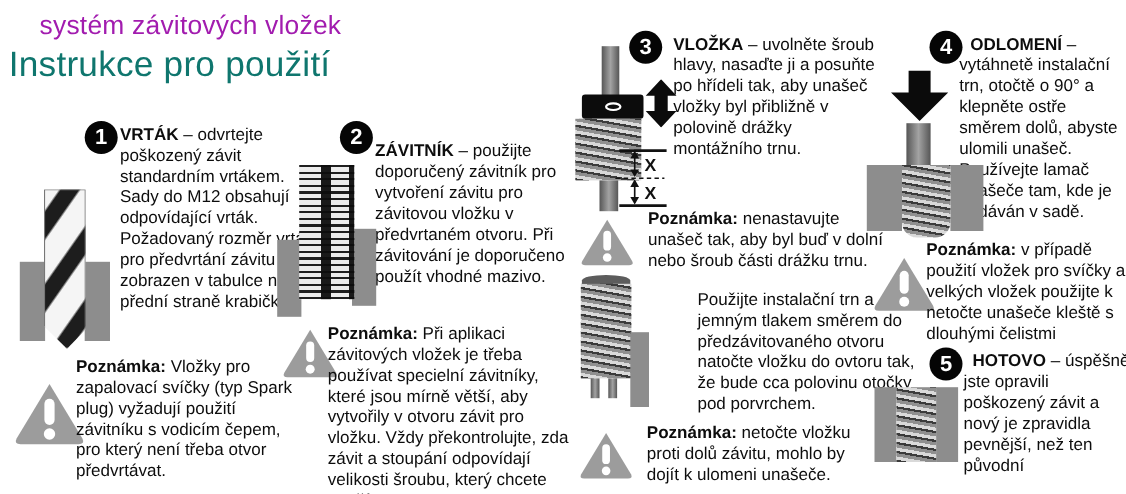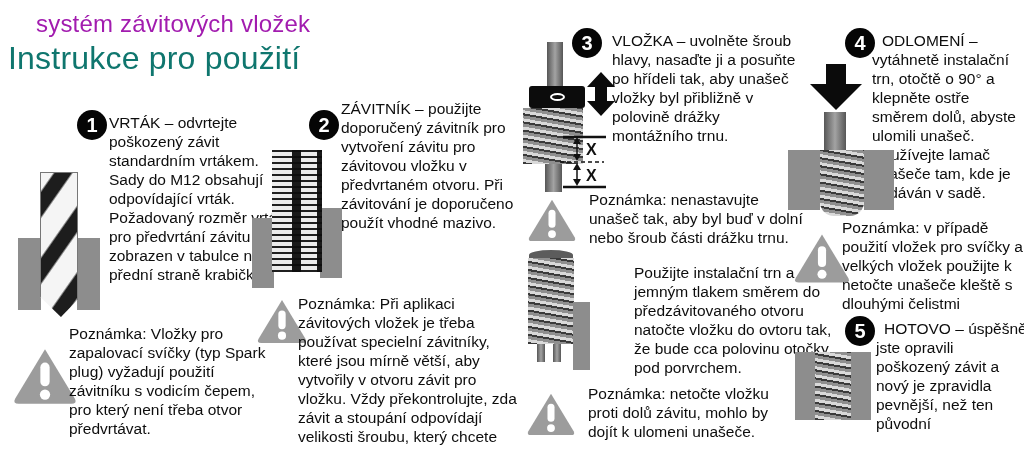--- a/index.html
+++ b/index.html
@@ -6,21 +6,21 @@
   html,body{background:#fff}
   body{width:1024px;height:449px;position:relative;overflow:hidden;
        font-family:"Liberation Sans",sans-serif;color:#111}
   .abs{position:absolute}
   .subtitle{font-size:24px;color:#a21caf;letter-spacing:.2px}
   .title{font-size:32px;color:#0f766e;letter-spacing:.2px}
   .badge{width:30px;height:30px;border-radius:50%;background:#050505;color:#fff;
          display:flex;align-items:center;justify-content:center;
          font-weight:bold;font-size:20px;z-index:3}
   .txt{font-size:15.5px;line-height:19px;color:#0d0d0d}
-  .txt b{font-weight:normal}
+  .txt b{font-weight:bold}
   .block{background:#8d8d8d}
   .coil{background:repeating-linear-gradient(10deg,#3a3a3a 0 2px,#d9d9d9 2px 5px,#8f8f8f 5px 8px)}
   .coil-cap{background:#5c5c5c;border-radius:50% 50% 0 0}
   .drill{background:repeating-linear-gradient(125deg,#f5f5f5 0 11px,#1d1d1d 13px 26px,#f5f5f5 28px 38px);
          clip-path:polygon(0 0,100% 0,100% 88%,55% 100%,0 86%);
          box-shadow:inset 0 0 0 1px #777}
   .tap{background:
         linear-gradient(90deg,rgba(0,0,0,0) 0 40%,rgba(12,12,12,.94) 40% 58%,rgba(0,0,0,0) 58% 90%,rgba(12,12,12,.94) 90%),
         repeating-linear-gradient(0deg,#1f1f1f 0 2px,#ececec 2px 6px)}
   .rod{background:linear-gradient(90deg,#565656,#a3a3a3,#565656)}
@@ -54,21 +54,21 @@
   <circle cx="32" cy="47" r="5" fill="#fff"></circle>
 </svg>
 <p class="abs txt" style="left:69px;top:324px;width:206px">
   <b>Poznámka:</b>
   <span>Vložky pro zapalovací svíčky (typ Spark plug) vyžadují použití závitníku s vodicím čepem, pro který není třeba otvor předvrtávat.</span>
 </p>
 
 <div class="abs badge" style="left:309px;top:110px">
   <span>2</span>
 </div>
-<p class="abs txt" style="left:341px;top:99px;width:182px">
+<p class="abs txt" style="left:341px;top:128px;width:182px">
   <b>ZÁVITNÍK</b>
   <span>– použijte doporučený závitník pro vytvoření závitu pro závitovou vložku v předvrtaném otvoru. Při závitování je doporučeno použít vhodné mazivo.</span>
 </p>
 
 <div class="abs" style="left:250px;top:150px;width:95px;height:140px">
   <div class="abs block" style="left:2px;top:68px;width:22px;height:70px"></div>
   <div class="abs block" style="left:70px;top:58px;width:22px;height:70px"></div>
   <div class="abs tap" style="left:22px;top:0;width:50px;height:122px"></div>
 </div>
 

